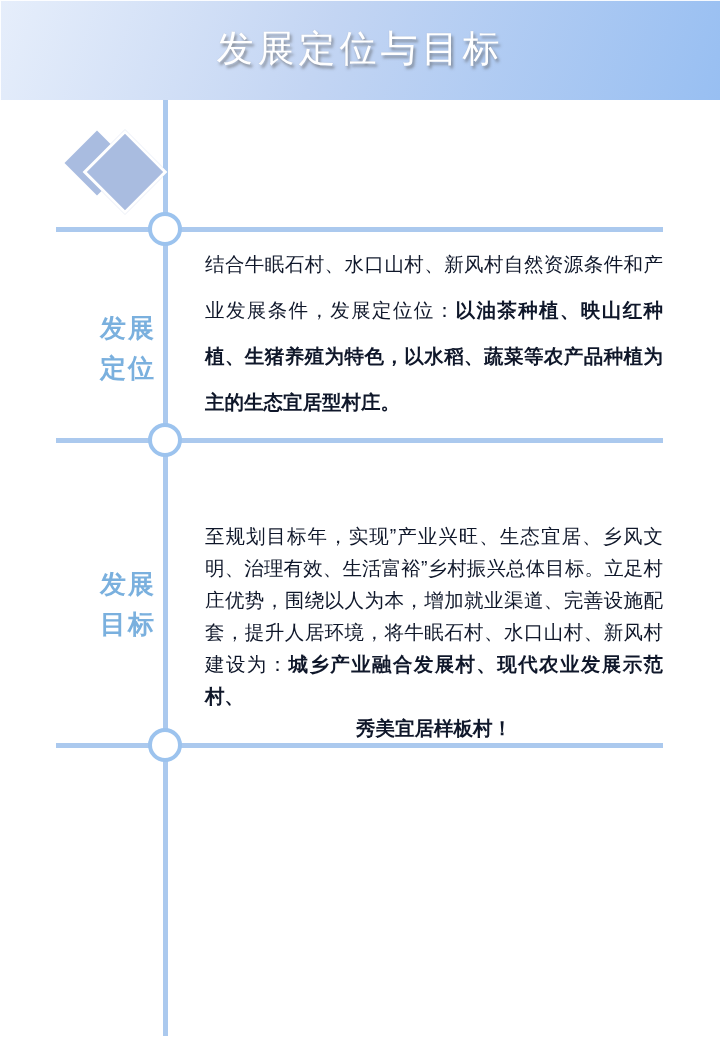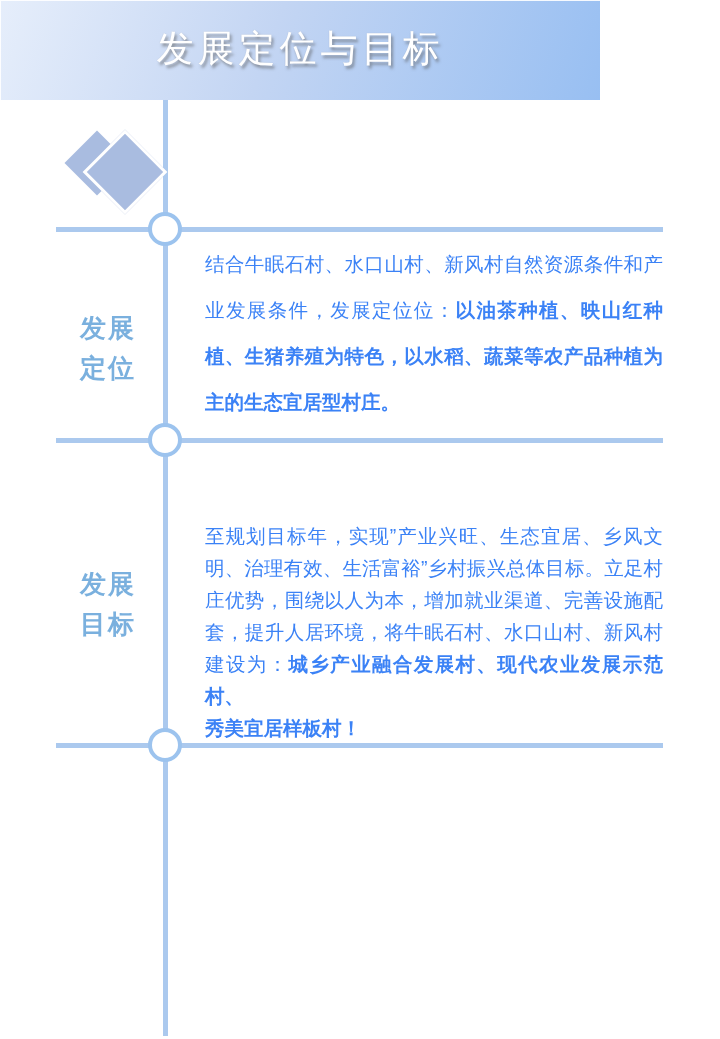--- a/index.html
+++ b/index.html
@@ -12,21 +12,21 @@
     height: 1039px;
     background: #ffffff;
     overflow: hidden;
     margin: 0 auto;
   }
 
   
   .banner {
     position: absolute;
     left: 0; top: 0;
-    width: 600px; height: 100px;
+    width: 720px; height: 100px;
     background: linear-gradient(110deg, #e6eefb 0%, #c3d5f3 45%, #98bff2 100%);
     box-shadow: inset 1px 1px 0 rgba(255,255,255,0.9);
   }
   .banner h1 {
     width: 100%;
     text-align: center;
     line-height: 98px;
     font-size: 37px;
     font-weight: 400;
     letter-spacing: 4px;
@@ -81,40 +81,40 @@
   
   .sec-label {
     position: absolute;
     left: 80px;
     color: #7ab0de;
     font-weight: 700;
     font-size: 26px;
     line-height: 40px;
     letter-spacing: 2px;
   }
-  .sec-label span { display: block; }
+  .sec-label span { display: block; margin-left: 20px; }
   .label1 { top: 308px; }
   .label2 { top: 564px; }
 
   
   .para {
     position: absolute;
     left: 205px;
     width: 458px;
-    color: #3b82f6;
+    color: #0f172a;
     font-size: 19.5px;
     text-align: justify;
     text-justify: inter-ideograph;
   }
   .para strong { font-weight: 700; }
   .para1 { top: 241px; line-height: 46px; }
   .para2 { top: 520px; line-height: 32px; }
   .center-line {
     display: block;
-    text-align: left;
+    text-align: center;
     font-weight: 700;
   }
 </style>
 </head>
 <body>
 
 <div class="page">
 
   <header class="banner">
     <h1>发展定位与目标</h1>

